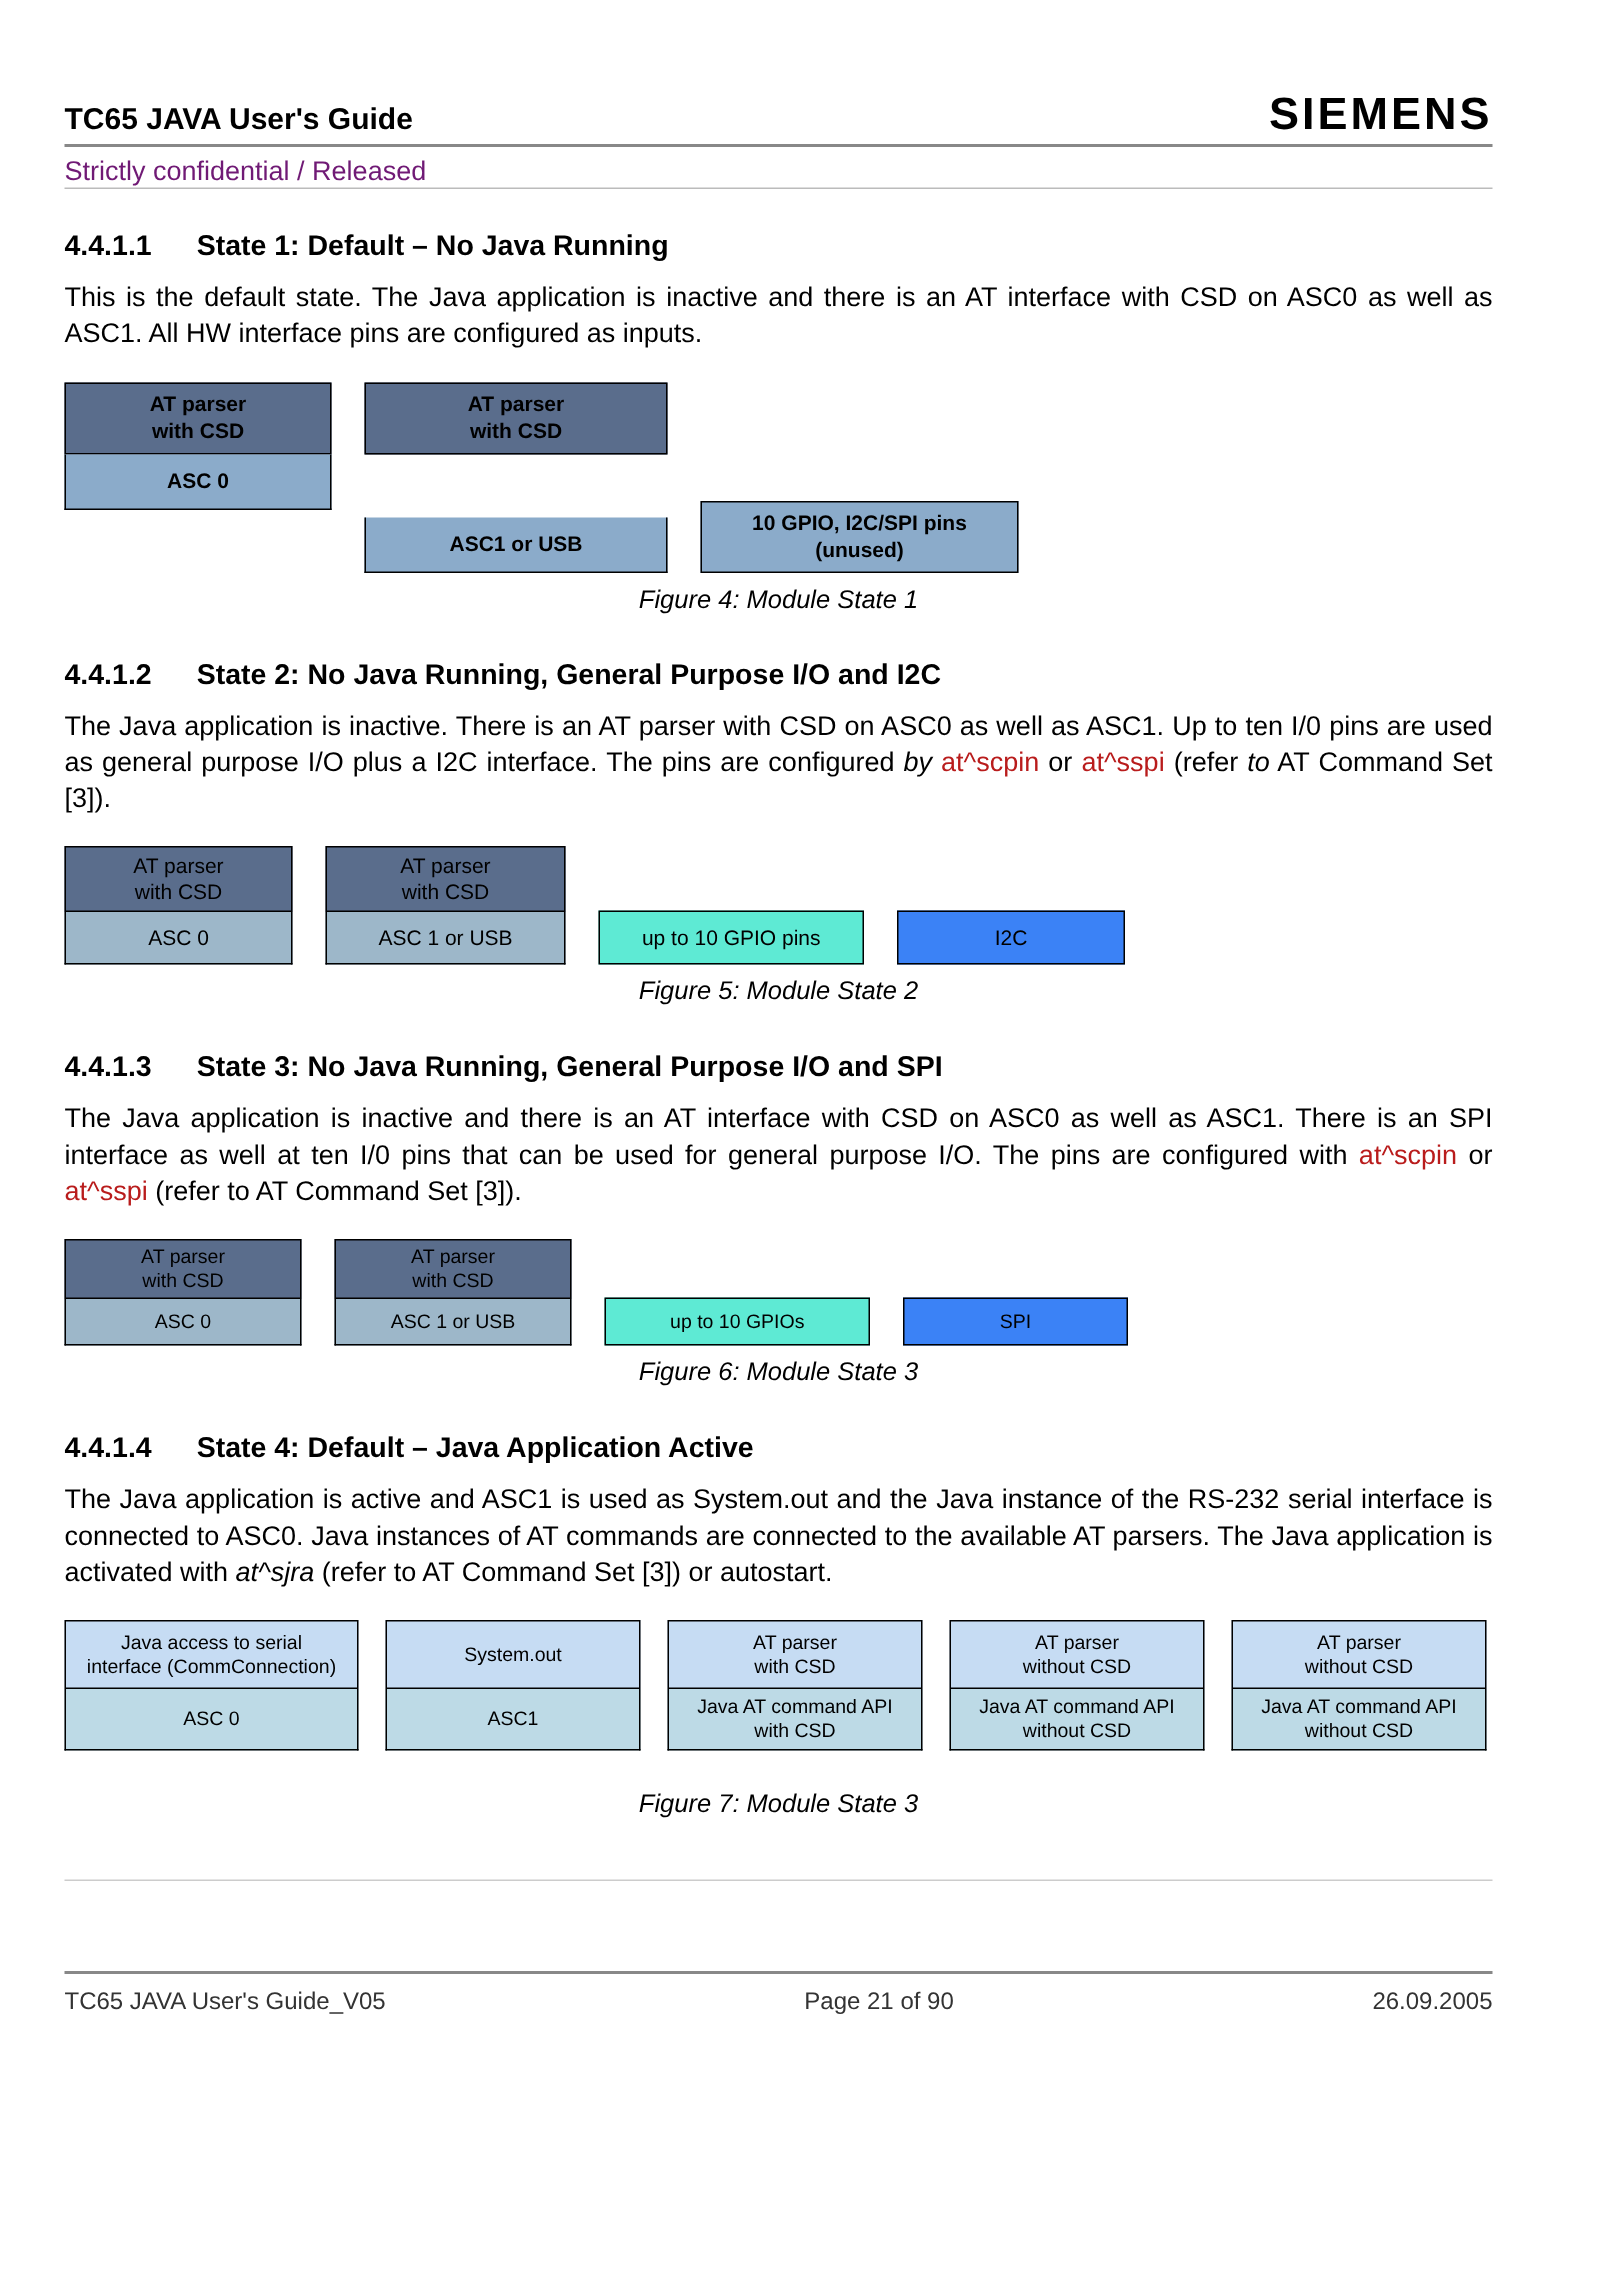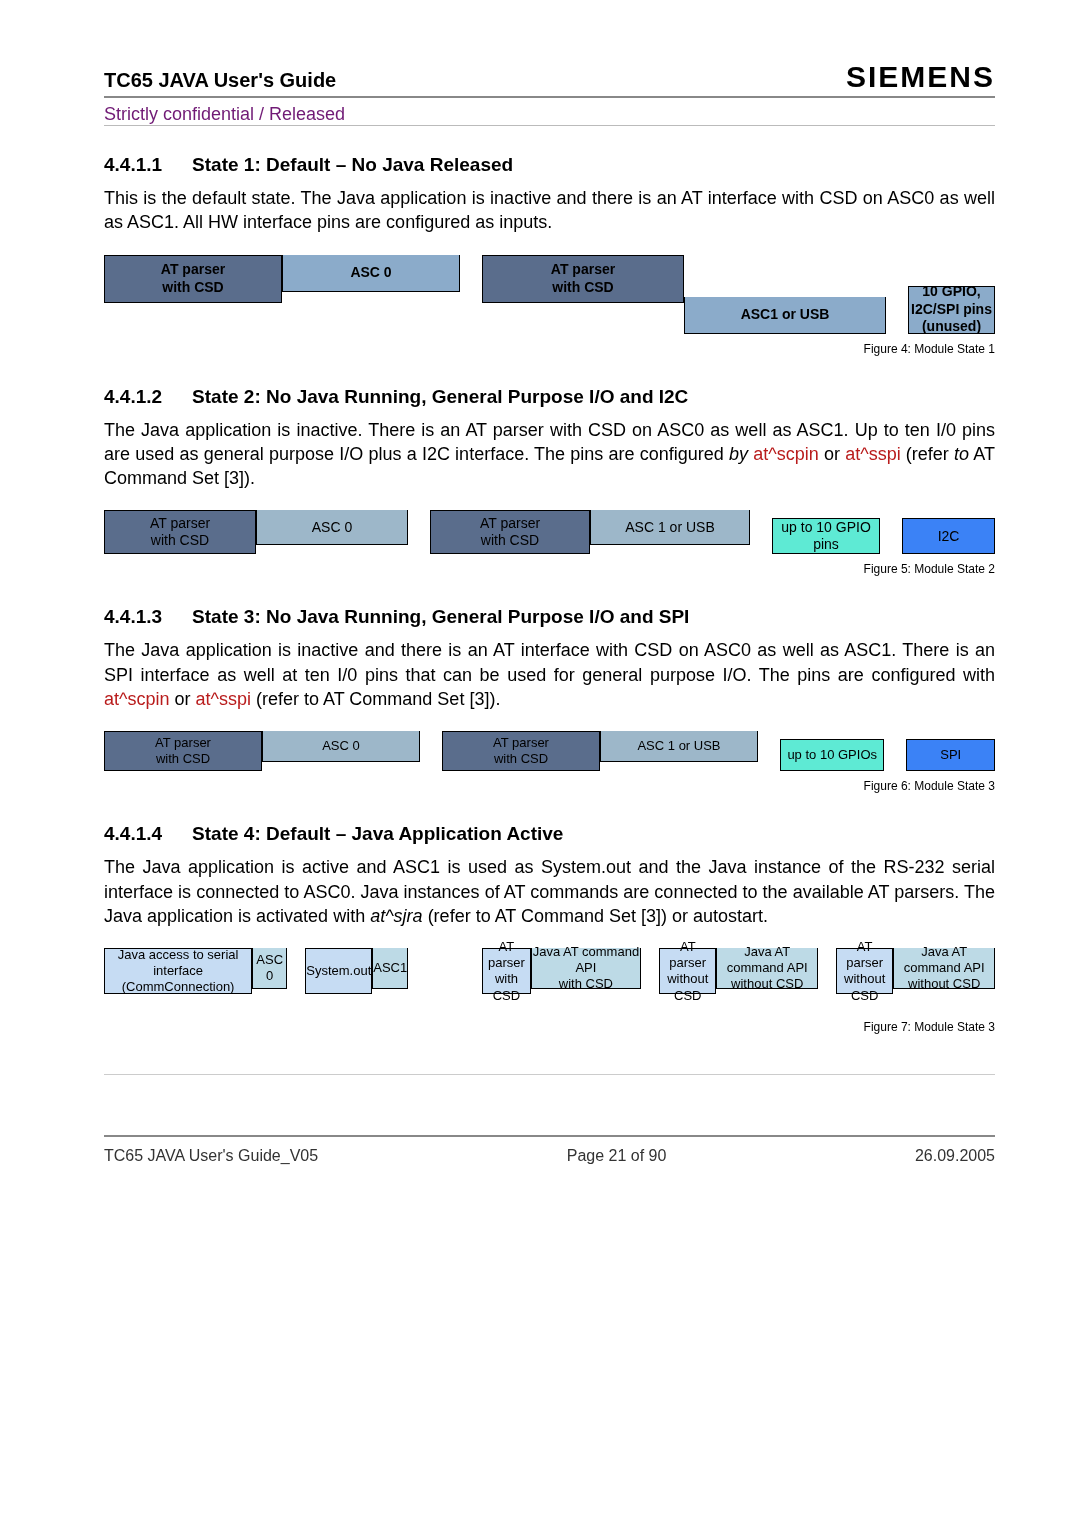--- a/index.html
+++ b/index.html
@@ -2,21 +2,21 @@
 <html><head>
 <meta charset="utf-8">
 <style>
   body {
     margin: 0;
     font-family: Arial, Helvetica, sans-serif;
     background: #fff;
     color: #000;
     width: 1080px;
   }
-  .page-pad { padding: 60px 85px 40px 104px; }
+  .page-pad { padding: 60px 85px 40px 43px; }
   .top-row {
     display: flex;
     justify-content: space-between;
     align-items: baseline;
     border-bottom: 2px solid #888;
     padding-bottom: 2px;
     margin-bottom: 4px;
   }
   .top-title { font-weight: bold; font-size: 20px; }
   .top-sub { font-size: 18px; color: #701a75; padding-top: 2px; }
@@ -29,25 +29,25 @@
   }
   h2.sec {
     font-size: 19px; font-weight: bold; margin: 26px 0 10px 0;
     display: flex; gap: 30px;
   }
   .body-p {
     font-size: 18px; line-height: 1.35; text-align: justify; margin: 0 0 20px 0;
   }
   .redcode { color: #b91c1c; font-family: Arial, Helvetica, sans-serif; }
   .ital { font-style: italic; }
-  .fig-caption { text-align: right; font-size: 12px; margin: 8px 0 30px 0; }
+  .fig-caption { text-align: center; font-size: 17px; margin: 8px 0 30px 0; font-style: italic; }
 
   
   .diag-row { display: flex; gap: 22px; align-items: stretch; margin-top: 6px; }
-  .col { display: flex; flex-direction: row; }
+  .col { display: flex; flex-direction: column; }
   .box {
     border: 1px solid #000;
     text-align: center;
     display: flex; align-items: center; justify-content: center;
     font-size: 14px; line-height: 1.25;
   }
   .box.bold { font-weight: bold; }
   .darkblue { background: #5a6d8c; color: #000; }
   .lightblue { background: #8babca; }
   .skyblue  { background: #3b82f6; }
@@ -100,21 +100,21 @@
     <div>
       <div class="top-title">TC65 JAVA User's Guide</div>
     </div>
     <div class="siemens">SIEMENS</div>
   </div>
   <div class="top-sub">Strictly confidential / Released</div>
   <div class="header-div"></div>
 
   <h2 class="sec">
     <span>4.4.1.1</span>
-    <span>State 1: Default – No Java Released</span>
+    <span>State 1: Default – No Java Running</span>
   </h2>
   <p class="body-p">This is the default state. The Java application is inactive and there is an AT interface with CSD on ASC0 as well as ASC1. All HW interface pins are configured as inputs.</p>
 
   <div class="diag-row d1">
     <div class="col">
       <div class="box bold darkblue top1">AT parser<br>with CSD</div>
       <div class="box bold lightblue bot1">ASC 0</div>
     </div>
     <div class="col">
       <div class="box bold darkblue top1b">AT parser<br>with CSD</div>

